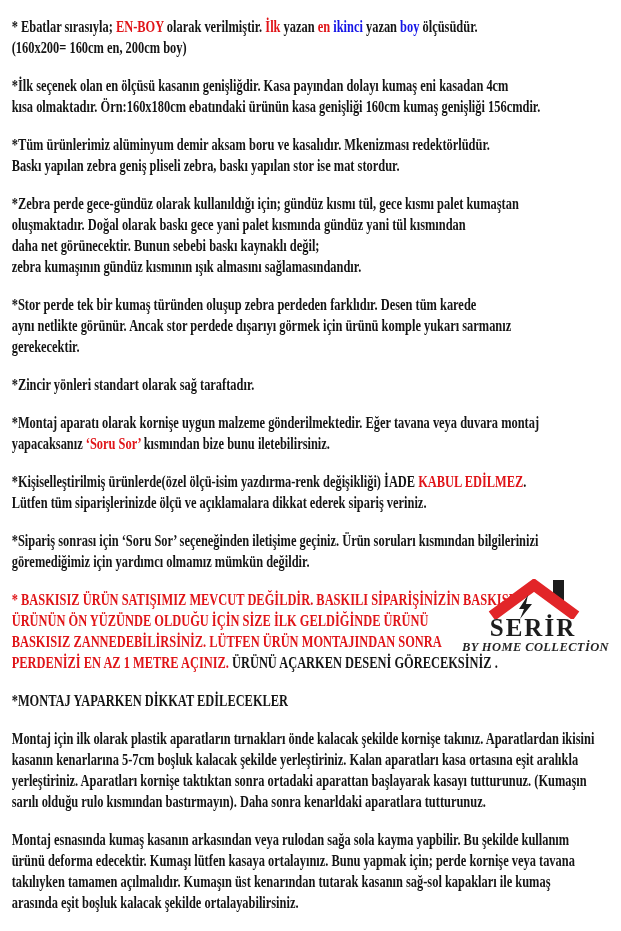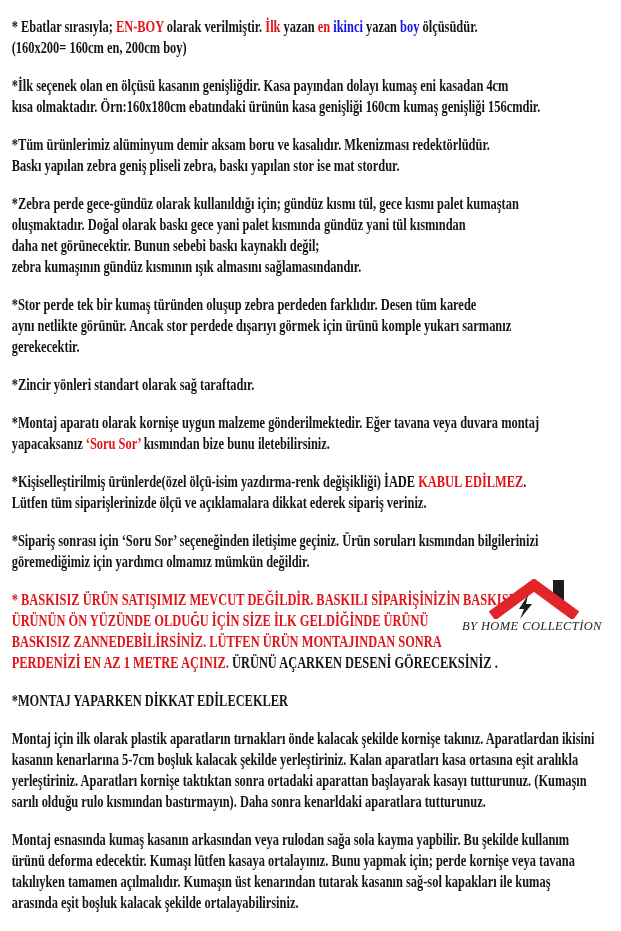--- a/index.html
+++ b/index.html
@@ -38,21 +38,21 @@
     font-size: 25px;
     font-weight: bold;
     letter-spacing: 2px;
     color: #1d1d1d;
     line-height: 24px;
     margin-top: -3px;
   }
   .brand-tagline {
     font-size: 12.5px;
     font-style: italic;
-    font-weight: normal;
+    font-weight: bold;
     letter-spacing: 0.4px;
     color: #242424;
     white-space: nowrap;
     margin-left: -8px;
     line-height: 14px;
   }
 </style>
 </head>
 <body>
 
@@ -91,14 +91,15 @@
 takılıyken tamamen açılmalıdır. Kumaşın üst kenarından tutarak kasanın sağ-sol kapakları ile kumaş
 arasında eşit boşluk kalacak şekilde ortalayabilirsiniz.</span></p>
   </div>
 
 <div class="logo">
   <svg width="95" height="40" viewBox="0 0 95 40">
     <polygon points="67,1 78,1 78,26 67,19" fill="#1c1c1c"></polygon>
     <path d="M6,37 L48,6 L90,37" fill="none" stroke-width="11" stroke="#e22528"></path>
     <path d="M42,16 L33,30 L38,30 L34,40 L46,25 L40,25 Z" fill="#1c1c1c"></path>
   </svg>
+  <div class="brand-name">SERİR</div>
   <div class="brand-tagline">BY HOME COLLECTİON</div>
 </div>
 
 </body></html>

